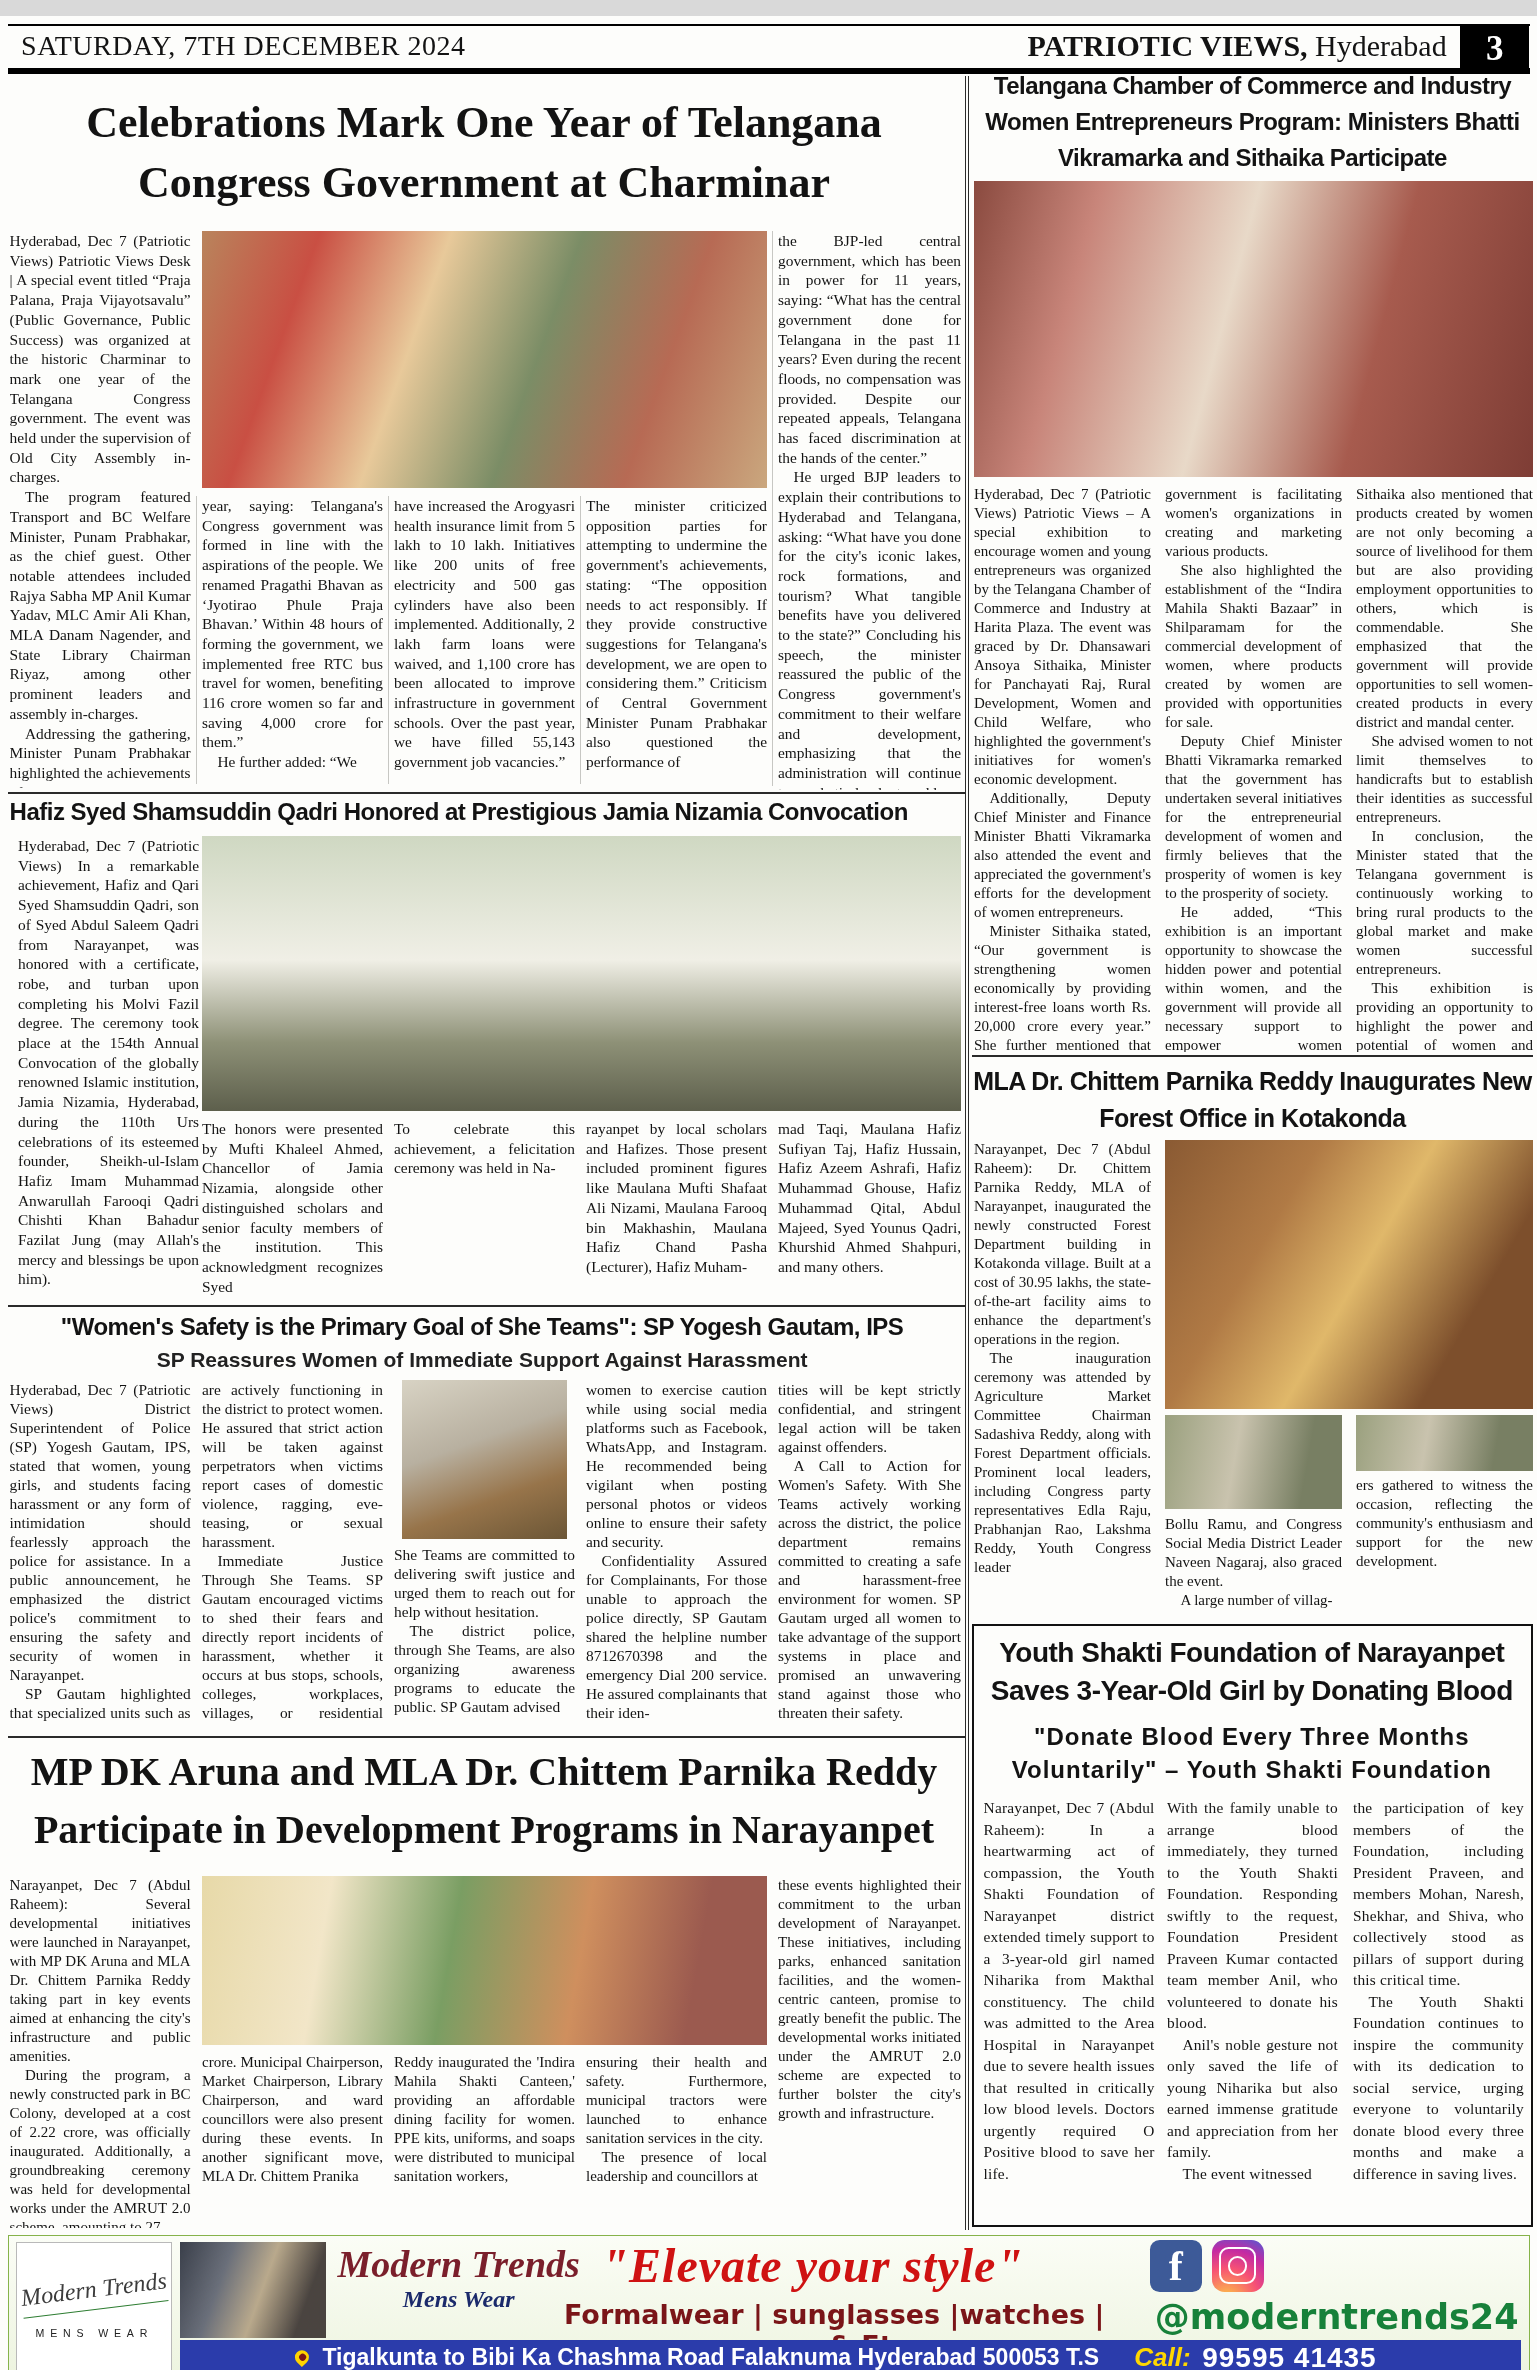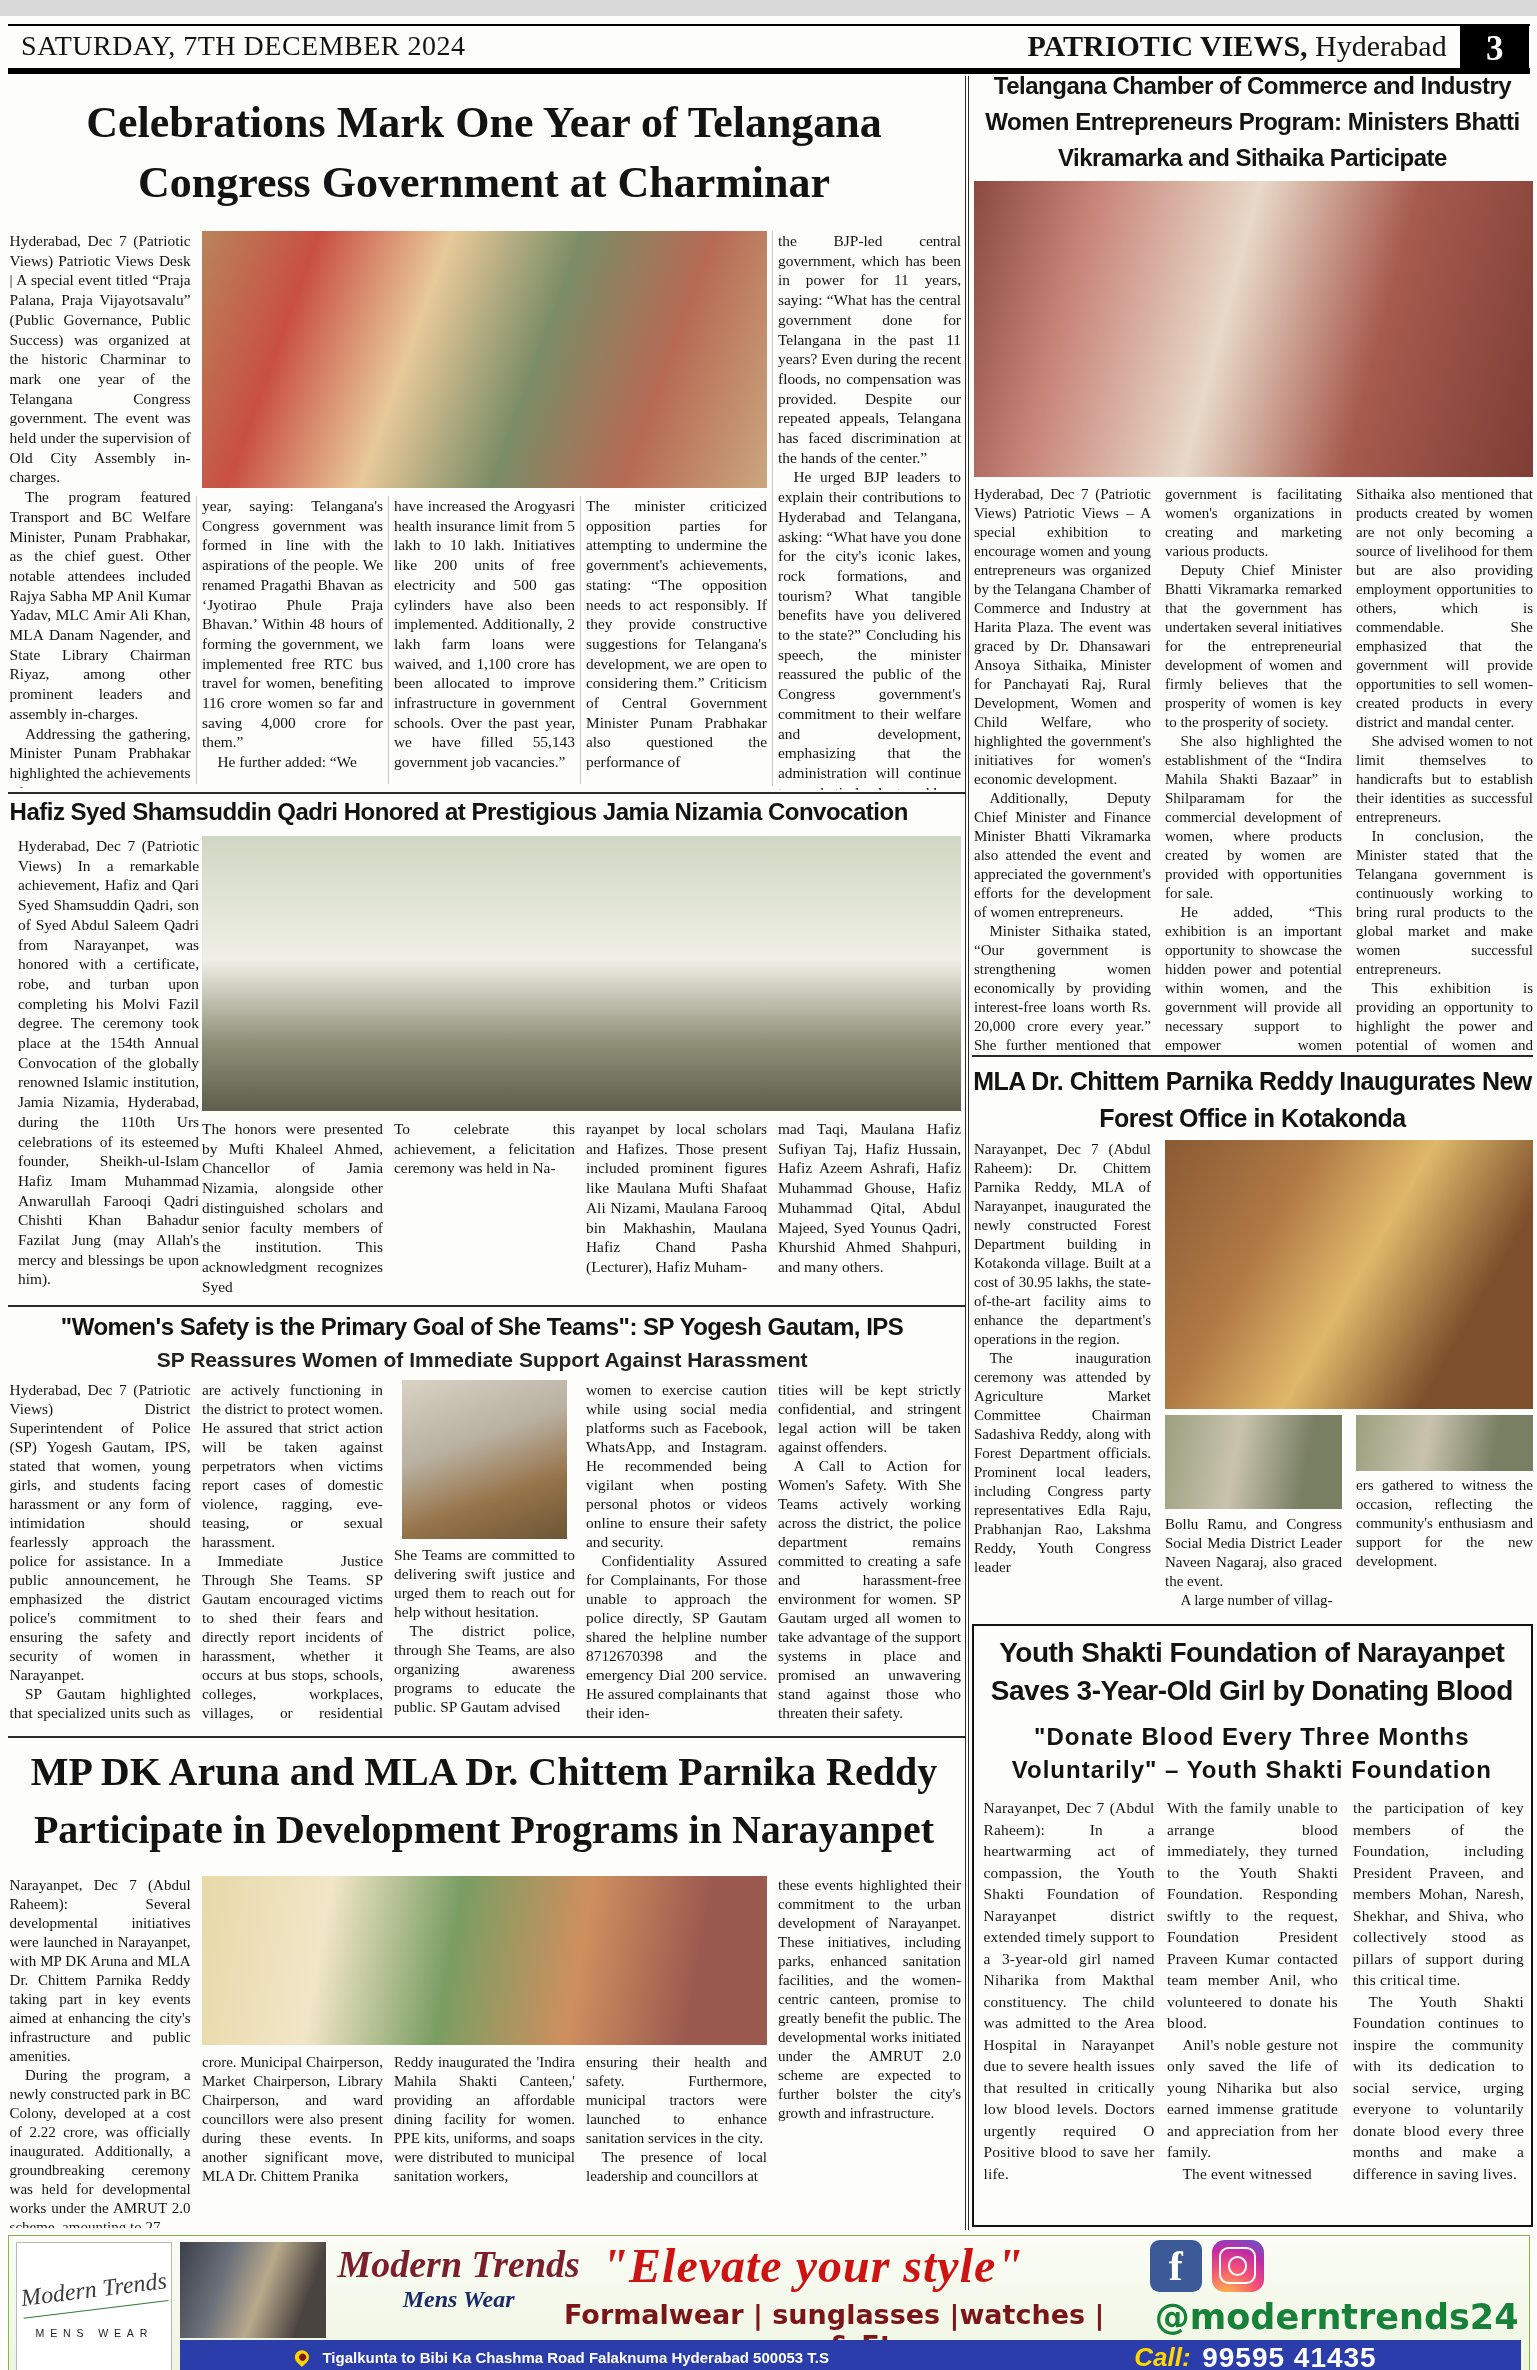--- a/index.html
+++ b/index.html
@@ -63,21 +63,21 @@
   .handle {font-weight:bold; font-size:35px; color:#17813a; text-align:center; font-family:"DejaVu Sans",sans-serif;}
   .fb {background:#3d5a98; border-radius:9.6px; color:#fff; display:flex; align-items:center; justify-content:center;
        font-family:"Liberation Serif",serif; font-weight:bold; font-size:42px;}
   .ig {border-radius:12.5px; background:radial-gradient(circle at 28% 115%,#fdca45,#f75274 45%,#c32aa3 72%,#4f5bd5); position:relative;}
   .ig::before {content:""; position:absolute; inset:7.7px; border:2.9px solid #fff; border-radius:9.6px;}
   .ig::after  {content:""; position:absolute; inset:16.3px; border:2.9px solid #fff; border-radius:50%;}
   .strip {background:#2b3cab; display:flex; align-items:center; color:#fff; font-family:"Liberation Sans",sans-serif;}
   .pin {width:14.4px; height:14.4px; background:#ffd400; border-radius:50% 50% 50% 0; transform:rotate(-45deg);
         position:relative; flex:0 0 auto;}
   .pin::after {content:""; position:absolute; inset:3.8px; background:#7a1518; border-radius:50%;}
-  .addr {font-size:15px; font-weight:bold; margin-left:13.4px;}
+  .addr {font-size:23px; font-weight:bold; margin-left:13.4px;}
   .call-label {font-size:26px; font-weight:bold; font-style:italic; color:#ffd700;}
   .phone {font-size:28px; font-weight:bold; margin-left:11.5px; letter-spacing:1px;}
 </style>
 </head>
 <body>
 
 <div id="page">
 
   <div class="abs hdr" style="left:7.7px; top:7.7px; width:1522px; height:50px;">
     <span class="hdr-date">SATURDAY, 7TH DECEMBER 2024</span>
@@ -190,22 +190,22 @@
   <section>
     <h2 class="abs hl-sans" style="left:972px; top:52px; width:561px; font-size:24px; line-height:36px; margin:0; text-align:center;">Telangana Chamber of Commerce and Industry Women Entrepreneurs Program: Ministers Bhatti Vikramarka and Sithaika Participate</h2>
     <div class="abs ph ph-e" style="left:974px; top:165px; width:559px; height:296px;"></div>
     <div class="abs bcol sm" style="left:974px; top:469px; width:177px; height:567px;">
         <p>Hyderabad, Dec 7 (Patriotic Views) Patriotic Views – A special exhibition to encourage women and young entrepreneurs was organized by the Telangana Chamber of Commerce and Industry at Harita Plaza. The event was graced by Dr. Dhansawari Ansoya Sithaika, Minister for Panchayati Raj, Rural Development, Women and Child Welfare, who highlighted the government's initiatives for women's economic development.</p>
         <p>Additionally, Deputy Chief Minister and Finance Minister Bhatti Vikramarka also attended the event and appreciated the government's efforts for the development of women entrepreneurs.</p>
         <p>Minister Sithaika stated, “Our government is strengthening women economically by providing interest-free loans worth Rs. 20,000 crore every year.” She further mentioned that the</p>
       </div>
     <div class="abs bcol sm" style="left:1165px; top:469px; width:177px; height:567px;">
         <p>government is facilitating women's organizations in creating and marketing various products.</p>
+        <p>She also highlighted the establishment of the “Indira Mahila Shakti Bazaar” in Shilparamam for the commercial development of women, where products created by women are provided with opportunities for sale.</p>
         <p>Deputy Chief Minister Bhatti Vikramarka remarked that the government has undertaken several initiatives for the entrepreneurial development of women and firmly believes that the prosperity of women is key to the prosperity of society.</p>
-        <p>She also highlighted the establishment of the “Indira Mahila Shakti Bazaar” in Shilparamam for the commercial development of women, where products created by women are provided with opportunities for sale.</p>
         <p>He added, “This exhibition is an important opportunity to showcase the hidden power and potential within women, and the government will provide all necessary support to empower women entrepreneurs.”Minister</p>
       </div>
     <div class="abs bcol sm" style="left:1356px; top:469px; width:177px; height:567px;">
         <p>Sithaika also mentioned that products created by women are not only becoming a source of livelihood for them but are also providing employment opportunities to others, which is commendable. She emphasized that the government will provide opportunities to sell women-created products in every district and mandal center.</p>
         <p>She advised women to not limit themselves to handicrafts but to establish their identities as successful entrepreneurs.</p>
         <p>In conclusion, the Minister stated that the Telangana government is continuously working to bring rural products to the global market and make women successful entrepreneurs.</p>
         <p>This exhibition is providing an opportunity to highlight the power and potential of women and market their products effectively.</p>
       </div>
   </section>
   <div class="abs rule-h" style="left:972px; top:1039px; width:561px;"></div>

